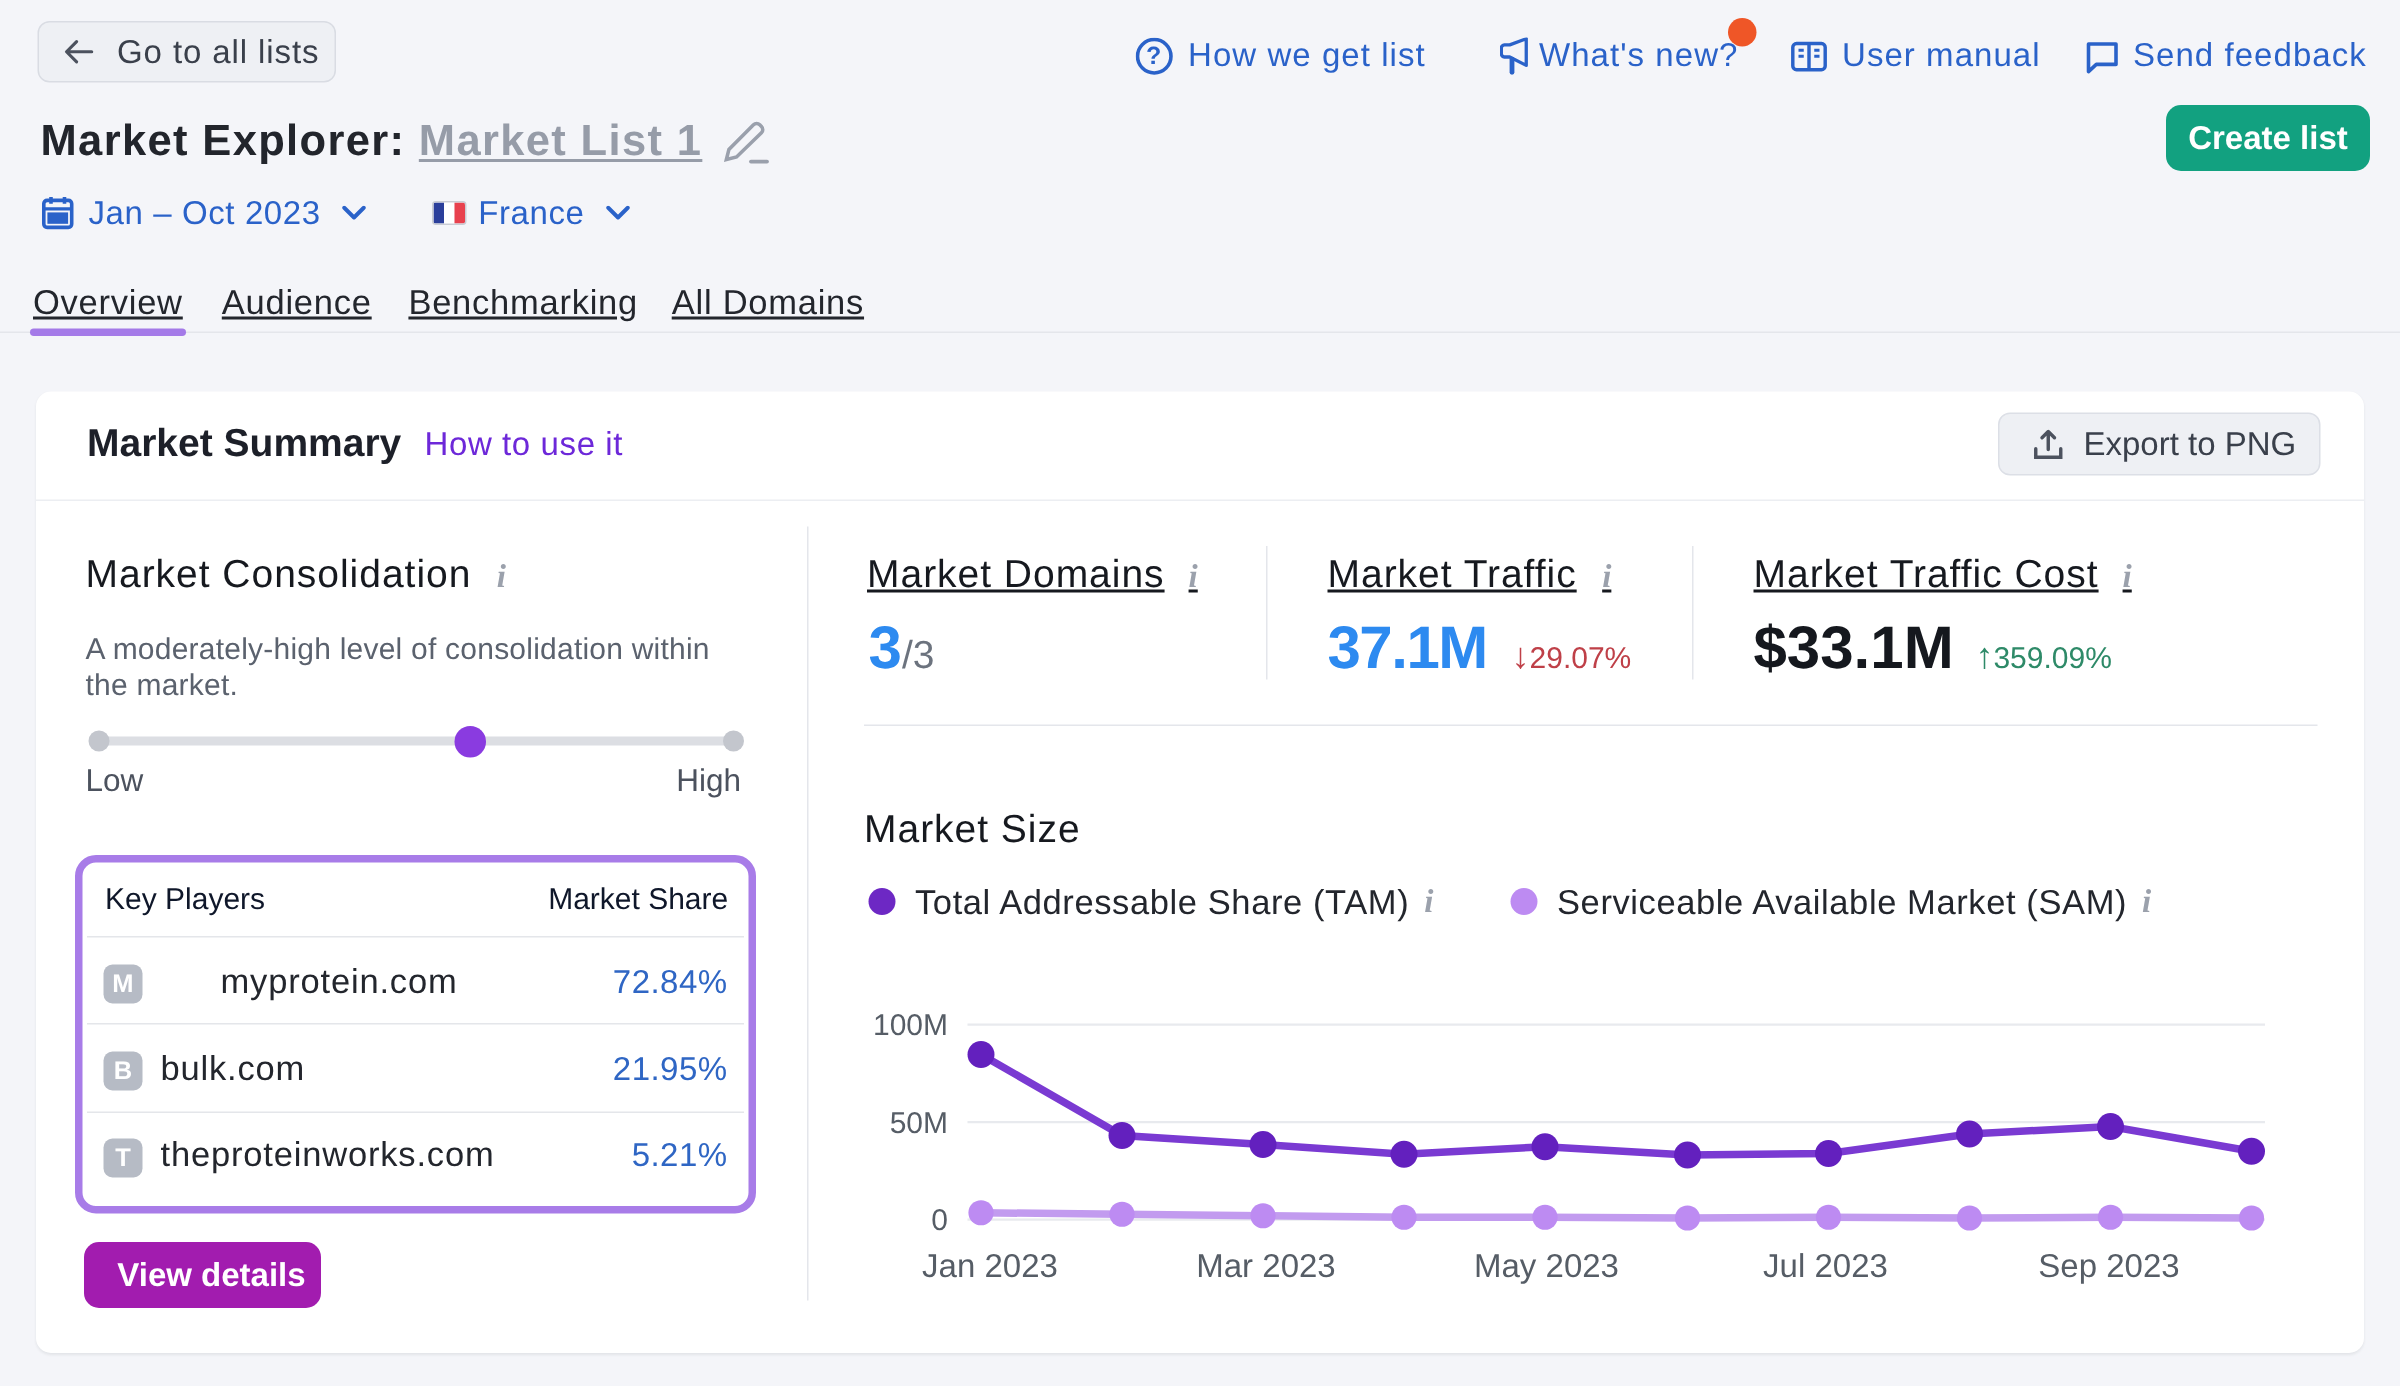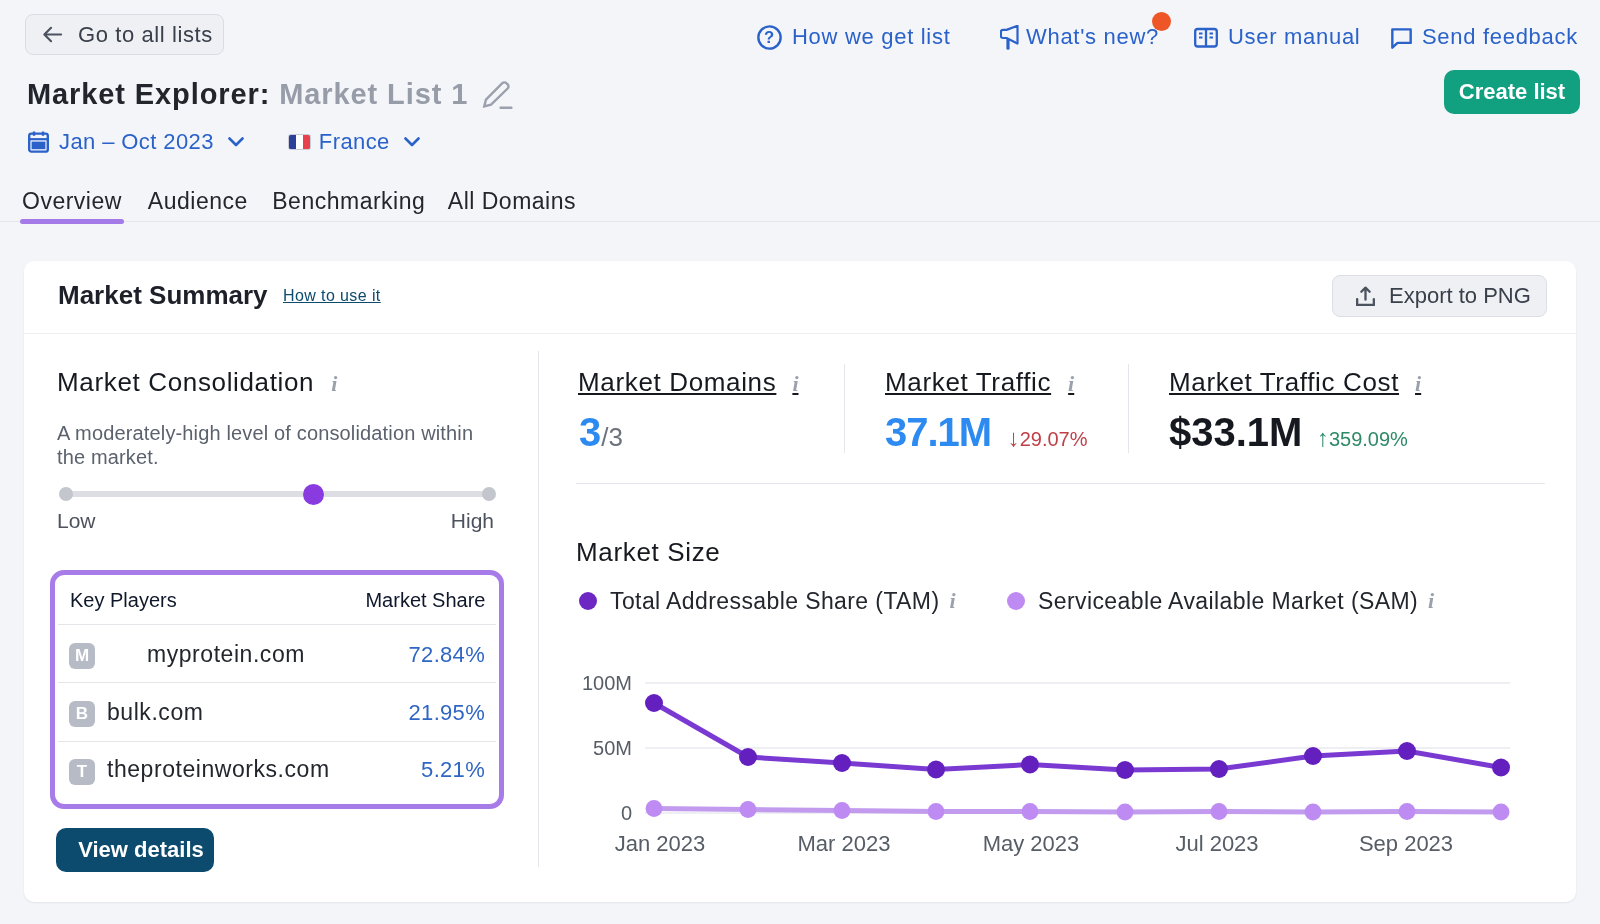--- a/index.html
+++ b/index.html
@@ -8,36 +8,36 @@
 .abs { position:absolute; }
 
 
 .btn-back { left:25px; top:14px; width:199px; height:41px; background:#eef0f4; border:1px solid #d9dce3; border-radius:8px; display:flex; align-items:center; font-size:22px; color:#3a404b; padding-left:15px; letter-spacing:0.6px; }
 .btn-back svg { margin-right:14px; }
 .toplink { display:flex; align-items:center; font-size:22px; letter-spacing:0.7px; color:#2a62c9; top:24px; height:26px; }
 .toplink svg { display:block; }
 .notif-dot { width:19px; height:19px; border-radius:50%; background:#ef5627; left:1152px; top:12px; }
 
 .pagetitle { left:27px; top:77px; font-size:29px; line-height:1; font-weight:bold; letter-spacing:0.9px; color:#22252c; white-space:nowrap; }
-.pagetitle .gray { color:#969ca8; }
+.pagetitle .gray { color:#969ca8;text-decoration:underline; }
 .btn-create { left:1444px; top:70px; width:136px; height:44px; background:#12a180; border-radius:10px; color:#fff; font-weight:bold; font-size:22px; display:flex; align-items:center; justify-content:center; }
 
 .daterow { left:27px; top:130px; height:24px; display:flex; align-items:center; font-size:22px; letter-spacing:0.4px; color:#2a62c9; }
 .flag { width:23px; height:16px; border:1px solid #c9ccd4; border-radius:2.5px; overflow:hidden; display:flex; }
 .flag div { flex:1; height:100%; }
 
-.tabs { left:22px; top:189.5px; display:flex; font-size:23px; letter-spacing:0.5px; line-height:23px; color:#23262d; }
+.tabs { left:22px; top:189.5px; display:flex; font-size:23px; letter-spacing:0.5px; line-height:23px; color:#23262d;text-decoration:underline; }
 .tab { height:34.5px; }
 
 .tabline { left:0; top:220.5px; width:1600px; height:1.5px; background:#e4e6eb; }
 
 
 .card { left:24px; top:261px; width:1552px; height:641px; background:#fff; border-radius:10px; box-shadow:0 1px 2px rgba(30,34,44,0.08); }
 .cardhead-title { left:58px; top:282px; line-height:26px; font-size:26px; font-weight:bold; color:#1d2029; }
-.howto { left:283px; top:285px; line-height:22px; font-size:16px; letter-spacing:0.4px; color:#0c4a6e;text-decoration:underline; }
+.howto { left:283px; top:285px; line-height:22px; font-size:22px; letter-spacing:0.4px; color:#6d28d9; }
 .btn-export { left:1332px; top:275px; width:215px; height:42px; background:#eef0f4; border:1px solid #dcdfe6; border-radius:8px; display:flex; align-items:center; font-size:22px; color:#3a404b; padding-left:20px; }
 .btn-export svg { margin-right:11px; }
 .carddiv { left:24px; top:333px; width:1552px; height:1px; background:#eceef2; }
 .vdiv-main { left:538px; top:351px; width:1px; height:516px; background:#e4e6eb; }
 
 
 .sectitle { font-size:26px; letter-spacing:0.65px; line-height:26px; color:#16191f; white-space:nowrap; }
 .info-i { color:#9ba1ac; font-family:"Liberation Serif",serif; font-style:italic; font-weight:bold; font-size:22px; letter-spacing:0; }
 .mc-title { left:57px; top:368.5px; }
 .mc-para { left:57px; top:421px; font-size:20px; letter-spacing:0.15px; line-height:24px; color:#5b626e; }
@@ -46,21 +46,21 @@
 .sdot.g { width:14px; height:14px; background:#c3c6cd; top:487px; }
 .sdot.p { width:21px; height:21px; background:#8a3be0; left:303px; top:483.5px; }
 .slabels { left:57px; top:510px; width:437px; display:flex; justify-content:space-between; font-size:21px; line-height:21px; color:#4c525e; }
 
 .kp-table { left:50px; top:570px; width:454px; height:239px; background:#fff; border:5px solid #a87ce8; border-radius:14px; }
 .kp-head { font-size:20px; line-height:20px; color:#0f172a; top:590px; }
 .kp-divider { height:1px; background:#e4e6ea; left:58px; width:438px; }
 .kp-row-name { font-size:23px; letter-spacing:0.55px; line-height:23px; color:#23262d; left:107px; }
 .kp-row-pct { font-size:22px; letter-spacing:0.3px; line-height:22px; color:#2f66c4; }
 .favbox { width:26px; height:26px; border-radius:6px; background:#b6bbc5; color:#fff; font-size:17px; font-weight:bold; display:flex; align-items:center; justify-content:center; left:69px; }
-.btn-view { left:56px; top:827.5px; width:158px; height:44px; background:#0c4a6e; border-radius:10px; color:#fff; font-weight:bold; font-size:22px; display:flex; align-items:center; justify-content:center;padding-left:12px; }
+.btn-view { left:56px; top:827.5px; width:158px; height:44px; background:#a21caf; border-radius:10px; color:#fff; font-weight:bold; font-size:22px; display:flex; align-items:center; justify-content:center;padding-left:12px; }
 
 
 .stat-title { top:368.5px;text-decoration:underline; }
 .stat-vdiv { width:1px; background:#e4e6eb; top:364px; height:89px; }
 .statval { top:412px; line-height:40px; height:40px; display:flex; align-items:baseline; }
 .big { font-weight:bold; font-size:40px; line-height:40px; }
 .pct { font-size:20px; }
 
 
 .ms-title { left:576px; top:538.5px; }

